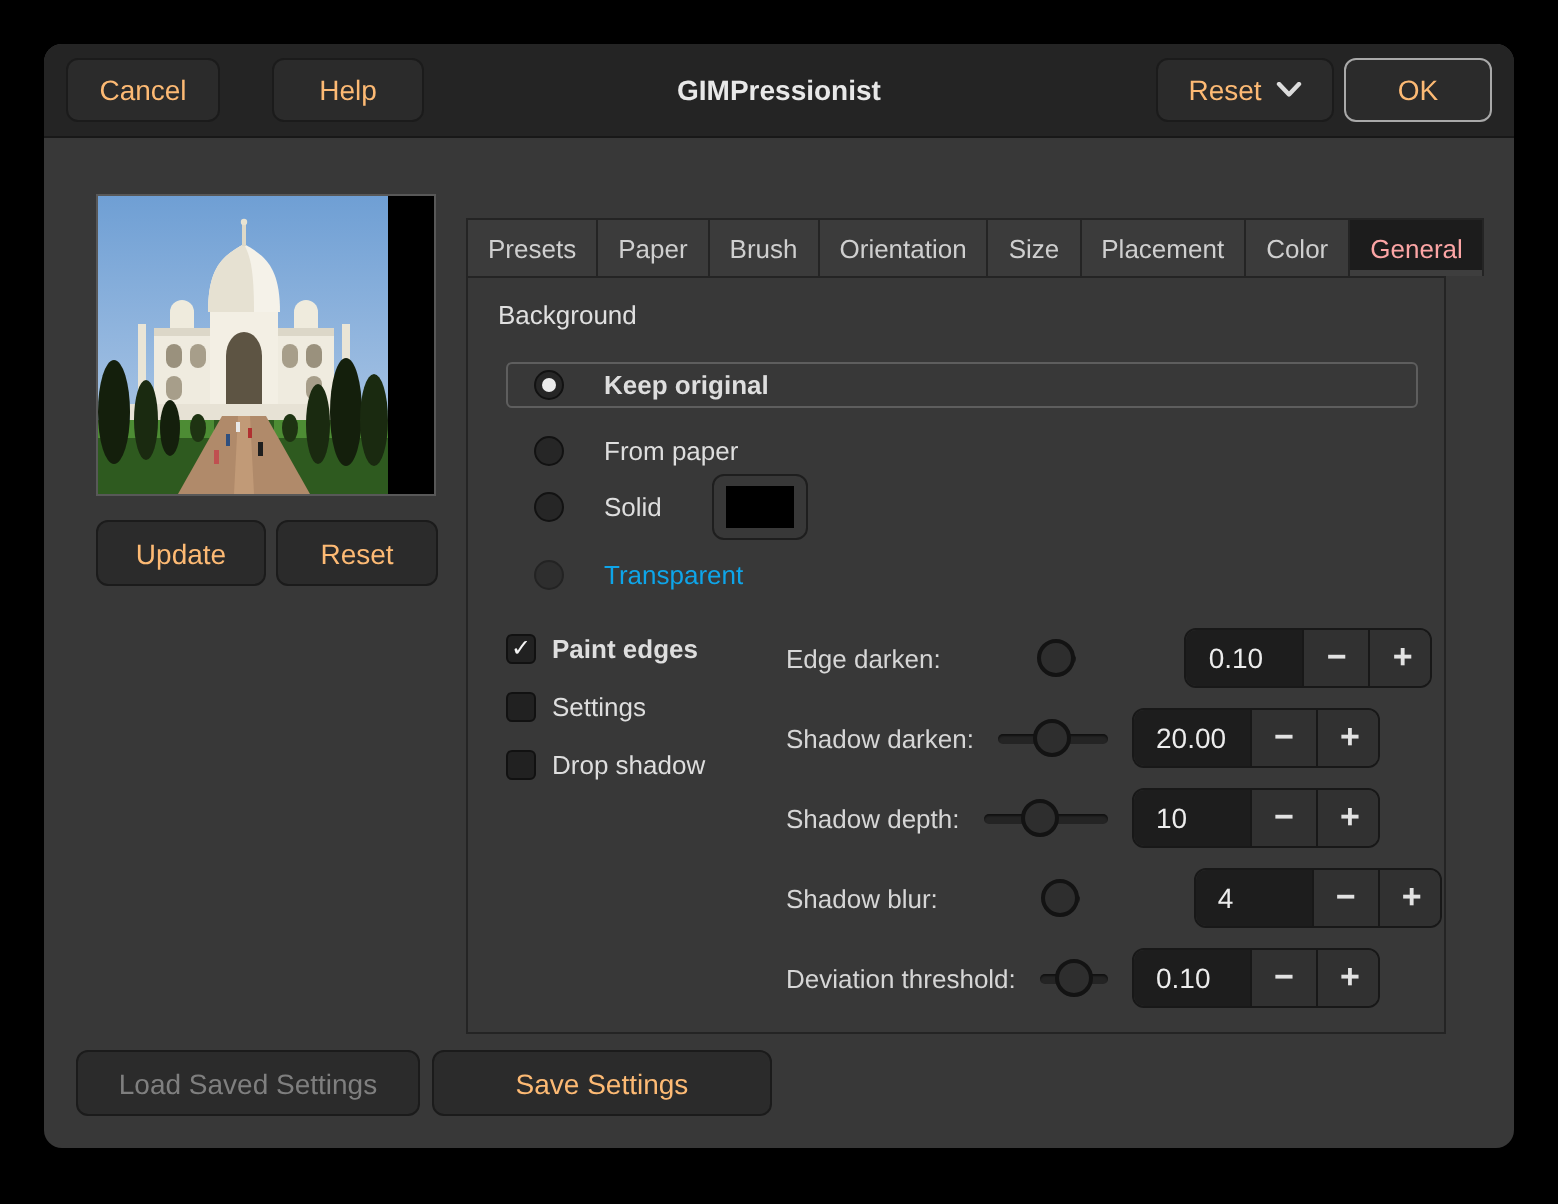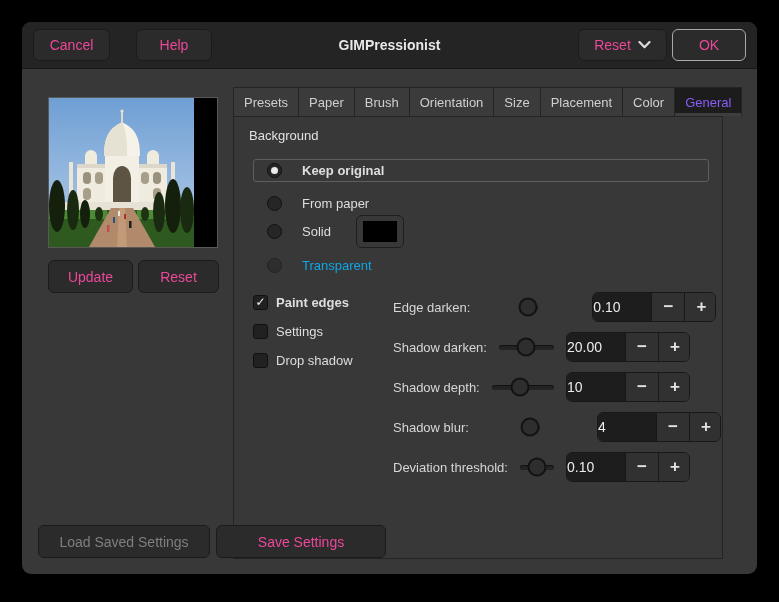--- a/index.html
+++ b/index.html
@@ -14,21 +14,21 @@
     background:#383838;border-radius:9px;box-sizing:border-box;
   }
   
   .header{
     position:absolute;left:0;top:0;right:0;height:46px;
     background:#242424;border-radius:9px 9px 0 0;
     border-bottom:1px solid #181818;
   }
   .btn{
     background:#2b2b2b;border:1px solid #1b1b1b;border-radius:6px;
-    color:#ec4899;font-size:14px;display:flex;align-items:center;justify-content:center;
+    color:#fdba74;font-size:14px;display:flex;align-items:center;justify-content:center;
     box-sizing:border-box;cursor:default;white-space:nowrap;
   }
   .hbtn{position:absolute;top:7px;height:32px;}
   .btn-cancel{left:11px;width:77px;}
   .btn-help{left:114px;width:76px;}
   .btn-reset-menu{left:556px;width:89px;gap:7px;}
   .btn-ok{left:650px;width:74px;border-color:#a9a9a9;}
   .dlg-title{
     position:absolute;left:0;right:0;top:0;height:46px;
     display:flex;align-items:center;justify-content:center;
@@ -37,30 +37,30 @@
   .chev{width:13px;height:8px;display:block;}
   
   .preview-frame{
     position:absolute;left:26px;top:75px;width:170px;height:151px;
     background:#000;border:1px solid #585858;box-sizing:border-box;overflow:hidden;
   }
   .preview-frame svg{position:absolute;left:0;top:0;}
   .btn-update{position:absolute;left:26px;top:238px;width:85px;height:33px;}
   .btn-preview-reset{position:absolute;left:116px;top:238px;width:81px;height:33px;}
   
-  .notebook{position:absolute;left:211px;top:65px;width:490px;height:472px;}
+  .notebook{position:absolute;left:211px;top:87px;width:490px;height:408px;}
   .tabbar{position:absolute;left:0;top:0;height:29px;display:flex;}
   .tab{
     padding:0 10px;height:29px;line-height:29px;font-size:13px;color:#cfcfcf;
     background:#3b3b3b;border-right:1px solid #242424;border-top:1px solid #242424;
     cursor:default;white-space:nowrap;box-sizing:border-box;
   }
   .tab:first-child{border-left:1px solid #242424;}
   .tab.active{
-    background:#1c1c1c;color:#8b5cf6;
+    background:#1c1c1c;color:#fca5a5;
     box-shadow:inset 0 -3px 0 #3e3e3e;
   }
   .panel{
     position:absolute;left:0;top:29px;right:0;bottom:0;
     border:1px solid #242424;box-sizing:border-box;
   }
   .section-title{
     position:absolute;left:15px;top:11px;font-size:13px;color:#e0e0e0;
   }
   
@@ -117,21 +117,21 @@
     background:#2e2e2e;border:2px solid #131313;box-sizing:border-box;
     transform:translate(-50%,-50%);
   }
   .k1{left:25%;}.k2{left:50%;}.k3{left:45%;}.k4{left:30%;}.k5{left:50%;}
   .spin{
     width:124px;height:30px;flex:none;display:flex;
     border:1px solid #181818;border-radius:6px;overflow:hidden;box-sizing:border-box;
   }
   .spin-entry{
     width:58px;background:#1d1d1d;color:#ececec;font-size:14px;
-    display:flex;align-items:center;box-sizing:border-box;flex:none;
+    display:flex;align-items:center;padding-left:11px;box-sizing:border-box;flex:none;
   }
   .spin-btn{
     width:32px;flex:none;background:#313131;border-left:1px solid #181818;
     color:#e2e2e2;font-size:17px;font-weight:bold;
     display:flex;align-items:center;justify-content:center;
   }
   
   .btn-load{position:absolute;left:16px;top:503px;width:172px;height:33px;color:#7f7f7f;}
   .btn-save{position:absolute;left:194px;top:503px;width:170px;height:33px;}
 </style>

